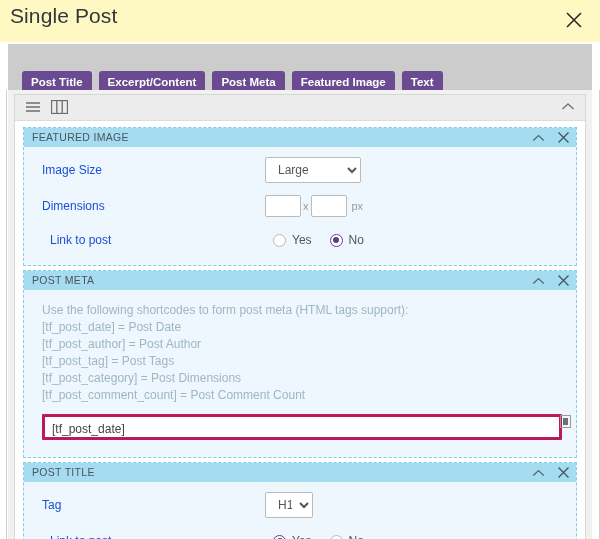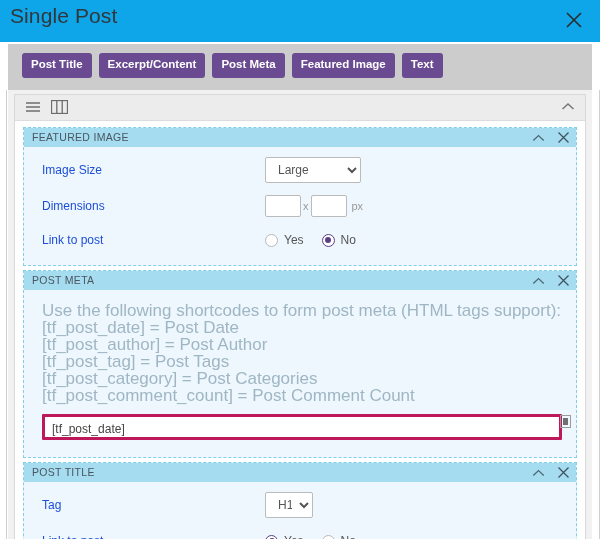--- a/index.html
+++ b/index.html
@@ -14,21 +14,21 @@
     font-size: 12px;
     color: #444;
     overflow: hidden;
     position: relative;
   }
 
   
   .modal-header {
     height: 42px;
     position: relative;
-    background: #0ea5e9;
+    background: #fef9c3;
   }
   .modal-title {
     position: absolute;
     left: 10px;
     top: 4px;
     font-size: 21px;
     font-weight: 400;
     color: #32373c;
     letter-spacing: 0.1px;
   }
@@ -44,21 +44,21 @@
 
   
   .tabbar {
     position: absolute;
     left: 8px;
     top: 44px;
     right: 8px;
     height: 57px;
     background: #cccccc;
     box-sizing: border-box;
-    padding: 9px 0 0 14px;
+    padding: 27px 0 0 14px;
   }
   .tab-btn {
     display: inline-block;
     background: #6a4b92;
     color: #ffffff;
     font-size: 11.5px;
     font-weight: bold;
     border: none;
     border-radius: 3px;
     padding: 6px 9px 7px;
@@ -167,21 +167,21 @@
     background: #eef7fd;
   }
 
   
   .field-row {
     display: flex;
     align-items: center;
     min-height: 22px;
     margin-bottom: 12px;
   }
-  .field-row:last-child { margin-bottom: 2px; }
+  .field-row:last-child { margin-bottom: 2px; margin-left: 8px; }
   .field-label {
     width: 175px;
     flex: 0 0 175px;
     font-size: 12px;
     color: #1d4ed8;
   }
   .field-ctl { display: flex; align-items: center; padding-left: 48px; }
 
   select.sel {
     font-family: "Liberation Sans", sans-serif;
@@ -235,21 +235,21 @@
     left: 2.5px; top: 2.5px;
     width: 6px; height: 6px;
     border-radius: 50%;
     background: #5b3f86;
   }
   .radio-label { font-size: 12px; color: #555; }
 
   
   .help-list { padding: 2px 0 6px 0; }
   .help-line {
-    font-size: 17px;
+    font-size: 12px;
     color: #9fb6c4;
     line-height: 17px;
   }
   .meta-textarea-wrap { padding: 4px 14px 2px 0; }
   textarea.meta-input {
     width: 100%;
     height: 26px;
     resize: none;
     border: 3px solid #be185d;
     border-radius: 1px;
@@ -395,21 +395,21 @@
               </svg>
             </span>
           </span>
         </div>
         <div class="module-body">
           <div class="help-list">
             <div class="help-line">Use the following shortcodes to form post meta (HTML tags support):</div>
             <div class="help-line">[tf_post_date] = Post Date</div>
             <div class="help-line">[tf_post_author] = Post Author</div>
             <div class="help-line">[tf_post_tag] = Post Tags</div>
-            <div class="help-line">[tf_post_category] = Post Categories</div>
+            <div class="help-line">[tf_post_category] = Post Dimensions</div>
             <div class="help-line">[tf_post_comment_count] = Post Comment Count</div>
           </div>
           <div class="meta-textarea-wrap ta-wrap">
             <textarea class="meta-input" style="">[tf_post_date]</textarea>
             <span class="ta-handle"></span>
           </div>
         </div>
       </div>
 
       <div class="module">

